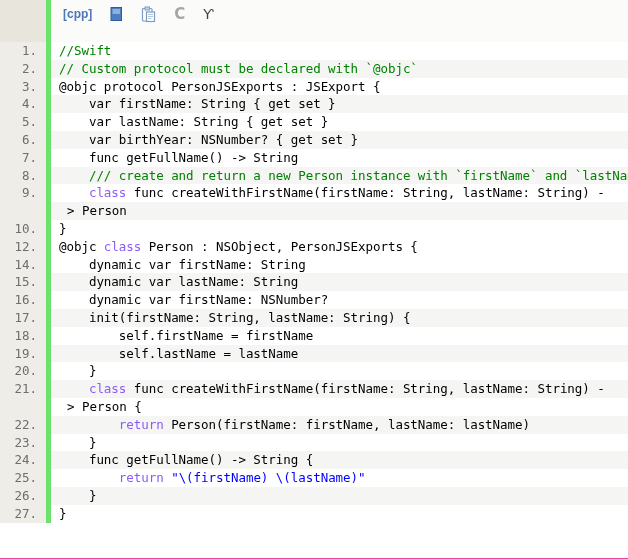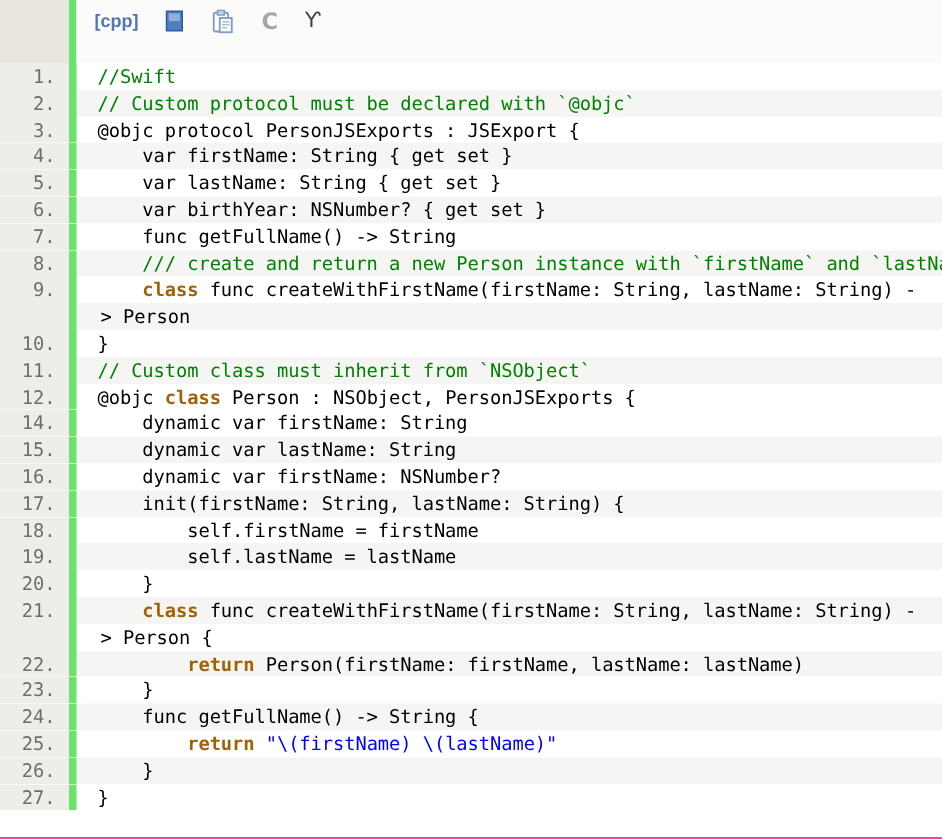--- a/index.html
+++ b/index.html
@@ -38,26 +38,26 @@
   .row.shade { background:#f5f5f4; }
   .gut {
     width:46px; box-sizing:border-box; background:#efede8;
     color:#6e6e6e; font-size:12.5px; line-height:17.8px;
     text-align:right; padding-right:9px; flex-shrink:0;
   }
   .bar { width:5px; background:#6ce26c; flex-shrink:0; }
   .codetext {
     flex:1; white-space:pre; overflow:hidden;
     font-size:12.5px; line-height:17.8px; letter-spacing:-0.05px;
-    padding-left:14px; color:#000;
+    padding-left:8px; color:#000;
   }
   .row.cont .codetext { padding-left:16px; }
   .s-p { color:#000000; }
   .s-c { color:#008200; }
-  .s-k { color:#a16207; font-weight:bold; }
+  .s-k { color:#8b5cf6; font-weight:normal; }
   .s-s { color:#0000ff; }
 </style>
 </head>
 <body>
 
 <div class="widget">
 
   <div class="toolbar-row">
     <div class="tb-corner"></div>
     <div class="gutter-bar"></div>
@@ -135,25 +135,20 @@
       <div class="row shade cont">
         <span class="gut"></span>
         <span class="bar"></span>
         <span class="codetext"><span class="s-p">&gt; Person</span></span>
       </div>
       <div class="row">
         <span class="gut">10.</span>
         <span class="bar"></span>
         <span class="codetext"><span class="s-p">}</span></span>
       </div>
-      <div class="row shade">
-        <span class="gut">11.</span>
-        <span class="bar"></span>
-        <span class="codetext"><span class="s-c">// Custom class must inherit from `NSObject`</span></span>
-      </div>
       <div class="row">
         <span class="gut">12.</span>
         <span class="bar"></span>
         <span class="codetext"><span class="s-p">@objc </span><span class="s-k">class</span><span class="s-p"> Person : NSObject, PersonJSExports {</span></span>
       </div>
       <div class="row">
         <span class="gut">14.</span>
         <span class="bar"></span>
         <span class="codetext"><span class="s-p">    dynamic var firstName: String</span></span>
       </div>

